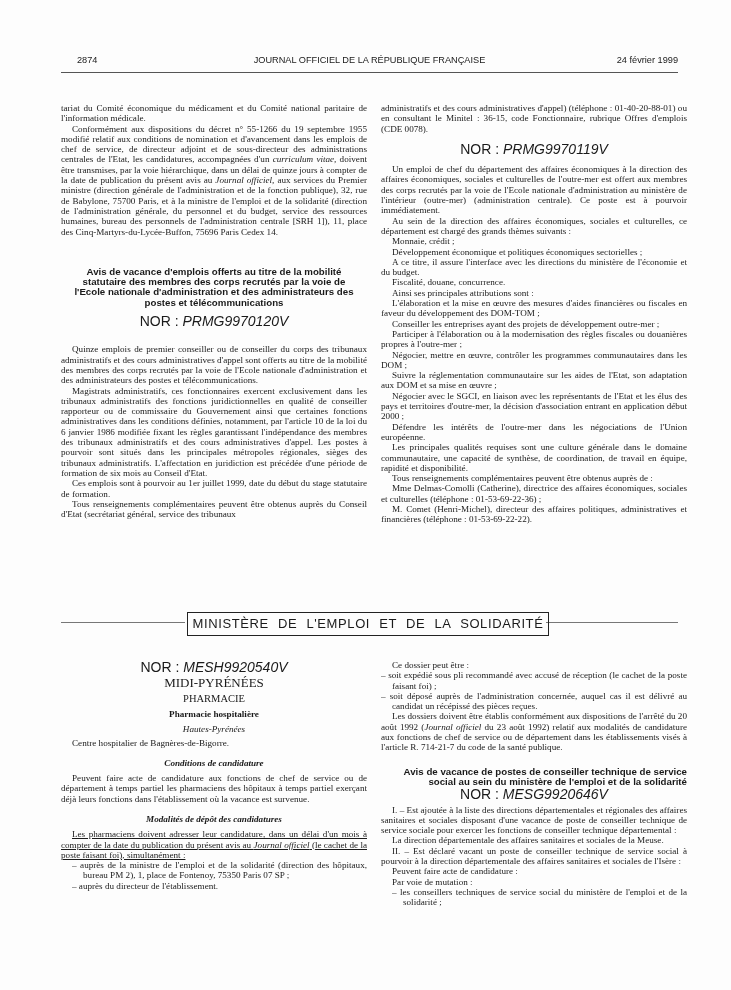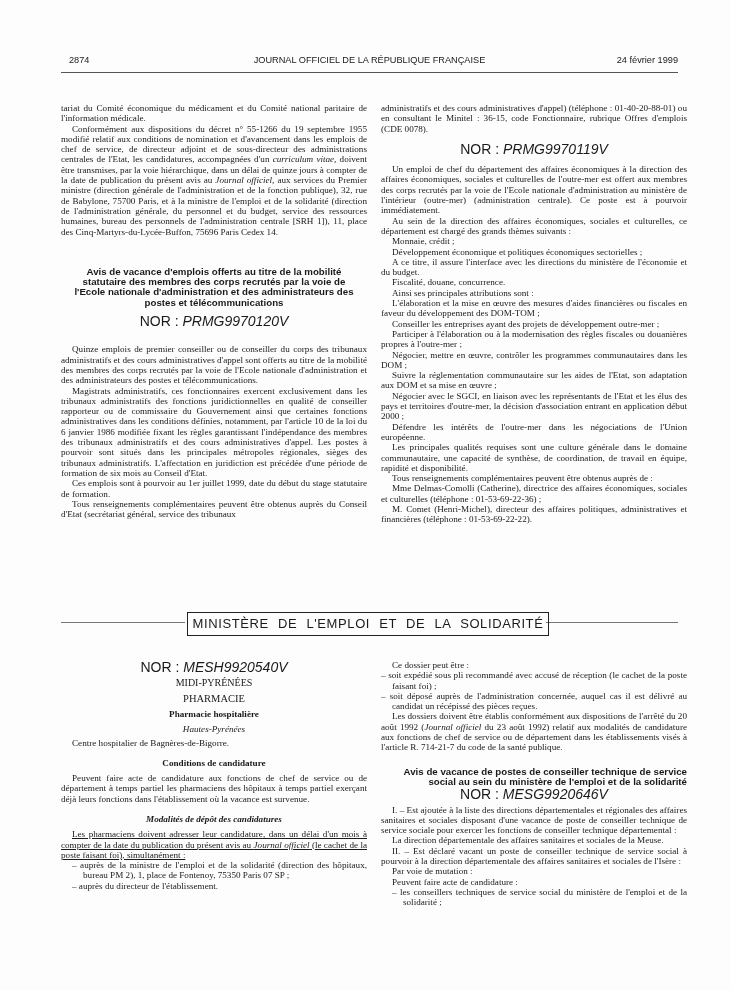--- a/index.html
+++ b/index.html
@@ -1,18 +1,18 @@
 <!DOCTYPE html>
 <html><head>
 <meta charset="utf-8">
 <style>
   html, body { margin: 0; padding: 0; background: #fdfdfd; }
   body { width: 731px; height: 990px; position: relative; overflow: hidden; font-family: "Liberation Serif", serif; color: #1a1a1a; }
   .header { position: absolute; top: 55px; left: 61px; width: 617px; height: 14px; font-family: "Liberation Sans", sans-serif; font-size: 9.2px; }
-  .header .pg { position: absolute; left: 8px; top: 0; }
+  .header .pg { position: absolute; left: 16px; top: 0; }
   .header .title { position: absolute; left: 0; right: 0; text-align: center; top: 0; }
   .header .date { position: absolute; right: 0; top: 0; }
   .header-rule { position: absolute; top: 72px; left: 61px; width: 617px; height: 1px; background: #555; }
   .col { position: absolute; font-size: 9.15px; line-height: 10.3px; text-align: justify; }
   .col p { margin: 0; text-indent: 11px; }
   .col p.noind { text-indent: 0; }
   .col .nor { text-align: center; font-family: "Liberation Sans", sans-serif; font-size: 14px; text-indent: 0; margin: 0; }
   .col .nor i { font-style: italic; }
   .col h3 { font-family: "Liberation Sans", sans-serif; font-weight: bold; font-size: 9.7px; line-height: 10.3px; margin: 0; text-align: center; }
   .col h3.left { text-align: right; }
@@ -69,40 +69,40 @@
   <p>Mme Delmas-Comolli (Catherine), directrice des affaires économiques, sociales et culturelles (téléphone : 01-53-69-22-36) ;</p>
   <p>M. Comet (Henri-Michel), directeur des affaires politiques, administratives et financières (téléphone : 01-53-69-22-22).</p>
 </div>
 
 <div class="ministry-rule" style="left:61px; width:124px;"></div>
 <div class="ministry-rule" style="left:546px; width:132px;"></div>
 <div class="ministry-box">MINISTÈRE DE L'EMPLOI ET DE LA SOLIDARITÉ</div>
 
 <div class="col c1" style="top:660px;">
   <p class="nor" style="margin-top:2px;"><span>NOR : </span><i>MESH9920540V</i></p>
-  <p class="center" style="margin-top:6px; font-size:10px;">MIDI-PYRÉNÉES</p>
+  <p class="center" style="margin-top:6px; font-size:13px;">MIDI-PYRÉNÉES</p>
   <p class="center" style="margin-top:5px; font-size:10.5px;">PHARMACIE</p>
   <p class="center" style="margin-top:5px; font-weight:bold;">Pharmacie hospitalière</p>
   <p class="center" style="margin-top:5px; font-style:italic;">Hautes-Pyrénées</p>
   <p style="margin-top:4px;">Centre hospitalier de Bagnères-de-Bigorre.</p>
-  <p class="center" style="margin-top:9px; font-weight:bold; ">Conditions de candidature</p>
+  <p class="center" style="margin-top:9px; font-weight:bold; font-style:italic;">Conditions de candidature</p>
   <p style="margin-top:5px;">Peuvent faire acte de candidature aux fonctions de chef de service ou de département à temps partiel les pharmaciens des hôpitaux à temps partiel exerçant déjà leurs fonctions dans l'établissement où la vacance est survenue.</p>
   <p class="center" style="margin-top:10px; font-weight:bold; font-style:italic;">Modalités de dépôt des candidatures</p>
   <p style="margin-top:5px;text-decoration:underline;"><span>Les pharmaciens doivent adresser leur candidature, dans un délai d'un mois à compter de la date du publication du présent avis au </span><i>Journal officiel</i><span> (le cachet de la poste faisant foi), simultanément :</span></p>
   <p class="dash ind">– auprès de la ministre de l'emploi et de la solidarité (direction des hôpitaux, bureau PM 2), 1, place de Fontenoy, 75350 Paris 07 SP ;</p>
   <p class="dash ind">– auprès du directeur de l'établissement.</p>
 </div>
 
 <div class="col c2" style="top:660px;">
   <p>Ce dossier peut être :</p>
   <p class="dash">– soit expédié sous pli recommandé avec accusé de réception (le cachet de la poste faisant foi) ;</p>
   <p class="dash">– soit déposé auprès de l'administration concernée, auquel cas il est délivré au candidat un récépissé des pièces reçues.</p>
   <p><span>Les dossiers doivent être établis conformément aux dispositions de l'arrêté du 20 août 1992 (</span><i>Journal officiel</i><span> du 23 août 1992) relatif aux modalités de candidature aux fonctions de chef de service ou de département dans les établissements visés à l'article R. 714-21-7 du code de la santé publique.</span></p>
 
   <h3 class="left" style="margin-top:14px;">Avis de vacance de postes de conseiller technique de service social au sein du ministère de l'emploi et de la solidarité</h3>
   <p class="nor" style="margin-top:2px;"><span>NOR : </span><i>MESG9920646V</i></p>
   <p style="margin-top:5px;">I. – Est ajoutée à la liste des directions départementales et régionales des affaires sanitaires et sociales disposant d'une vacance de poste de conseiller technique de service sociale pour exercer les fonctions de conseiller technique départemental :</p>
   <p>La direction départementale des affaires sanitaires et sociales de la Meuse.</p>
   <p>II. – Est déclaré vacant un poste de conseiller technique de service social à pourvoir à la direction départementale des affaires sanitaires et sociales de l'Isère :</p>
+  <p>Peuvent faire acte de candidature :</p>
   <p>Par voie de mutation :</p>
-  <p>Peuvent faire acte de candidature :</p>
   <p class="dash ind">– les conseillers techniques de service social du ministère de l'emploi et de la solidarité ;</p>
 </div>
 
 </body></html>

